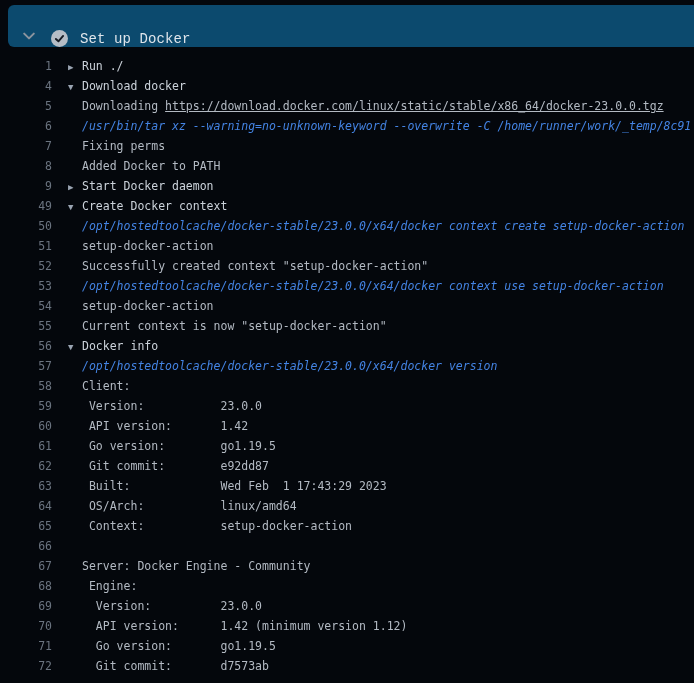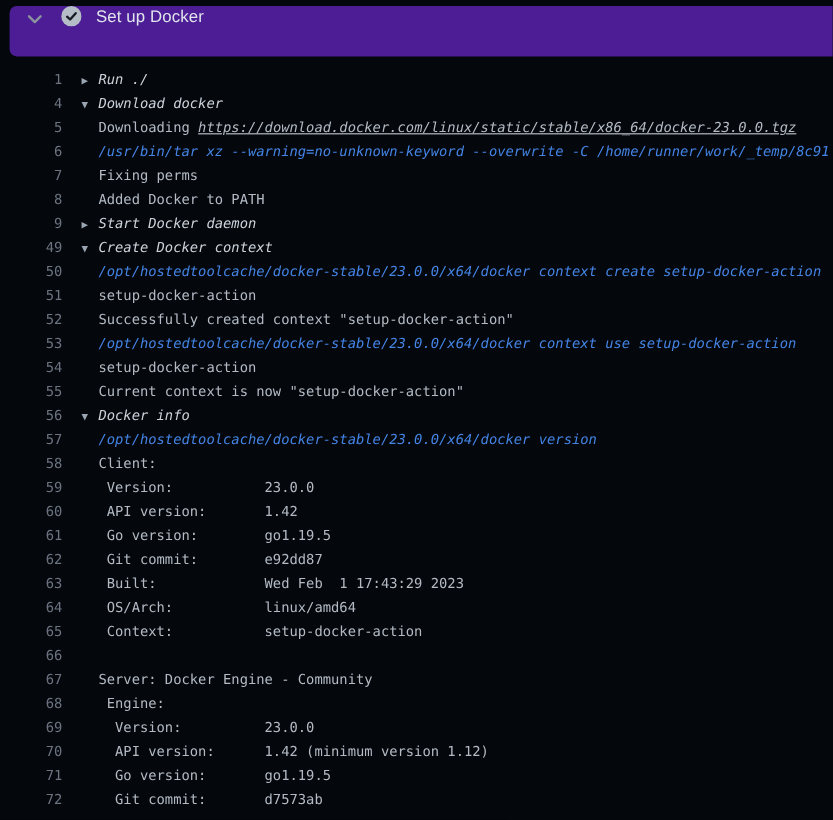--- a/index.html
+++ b/index.html
@@ -12,27 +12,28 @@
   .viewport {
     position: relative;
     width: 694px; height: 683px;
     overflow: hidden;
   }
   
   .step-header {
     position: absolute;
     top: 5px; left: 8px; right: 0;
     height: 42px;
-    background: #4c1d95;
+    background: #0c4a6e;
     border-radius: 6px 0 0 6px;
     display: flex;
-    align-items: flex-start;
+    align-items: flex-end;
     padding-left: 10px;
     box-sizing: border-box;
     cursor: pointer;
+    font-family: Liberation Mono, monospace;
   }
   .chevron-wrap {
     width: 22px; height: 22px;
     display: flex; align-items: center; justify-content: center;
     flex: none;
   }
   .status-wrap {
     width: 17px; height: 17px;
     margin-left: 11px;
     flex: none;
@@ -68,27 +69,26 @@
     color: #6b7480;
   }
   .marker {
     width: 14px;
     margin-left: 16px;
     flex: none;
     color: #9aa4b2;
     font-size: 9px;
   }
   .text { color: #b3bac3; }
-  .group-title { color: #ccd3db; font-style: italic; }
+  .group-title { color: #ccd3db; }
   .command { color: #4484e4; font-style: italic; }
   .link {
     color: #b3bac3;
     text-decoration: underline;
     cursor: pointer;
-    font-style: italic;
   }
 </style>
 </head>
 <body>
 
 <div class="viewport">
 
   <div class="step-header">
     <span class="chevron-wrap">
       <svg width="12" height="8" viewBox="0 0 12 8">

